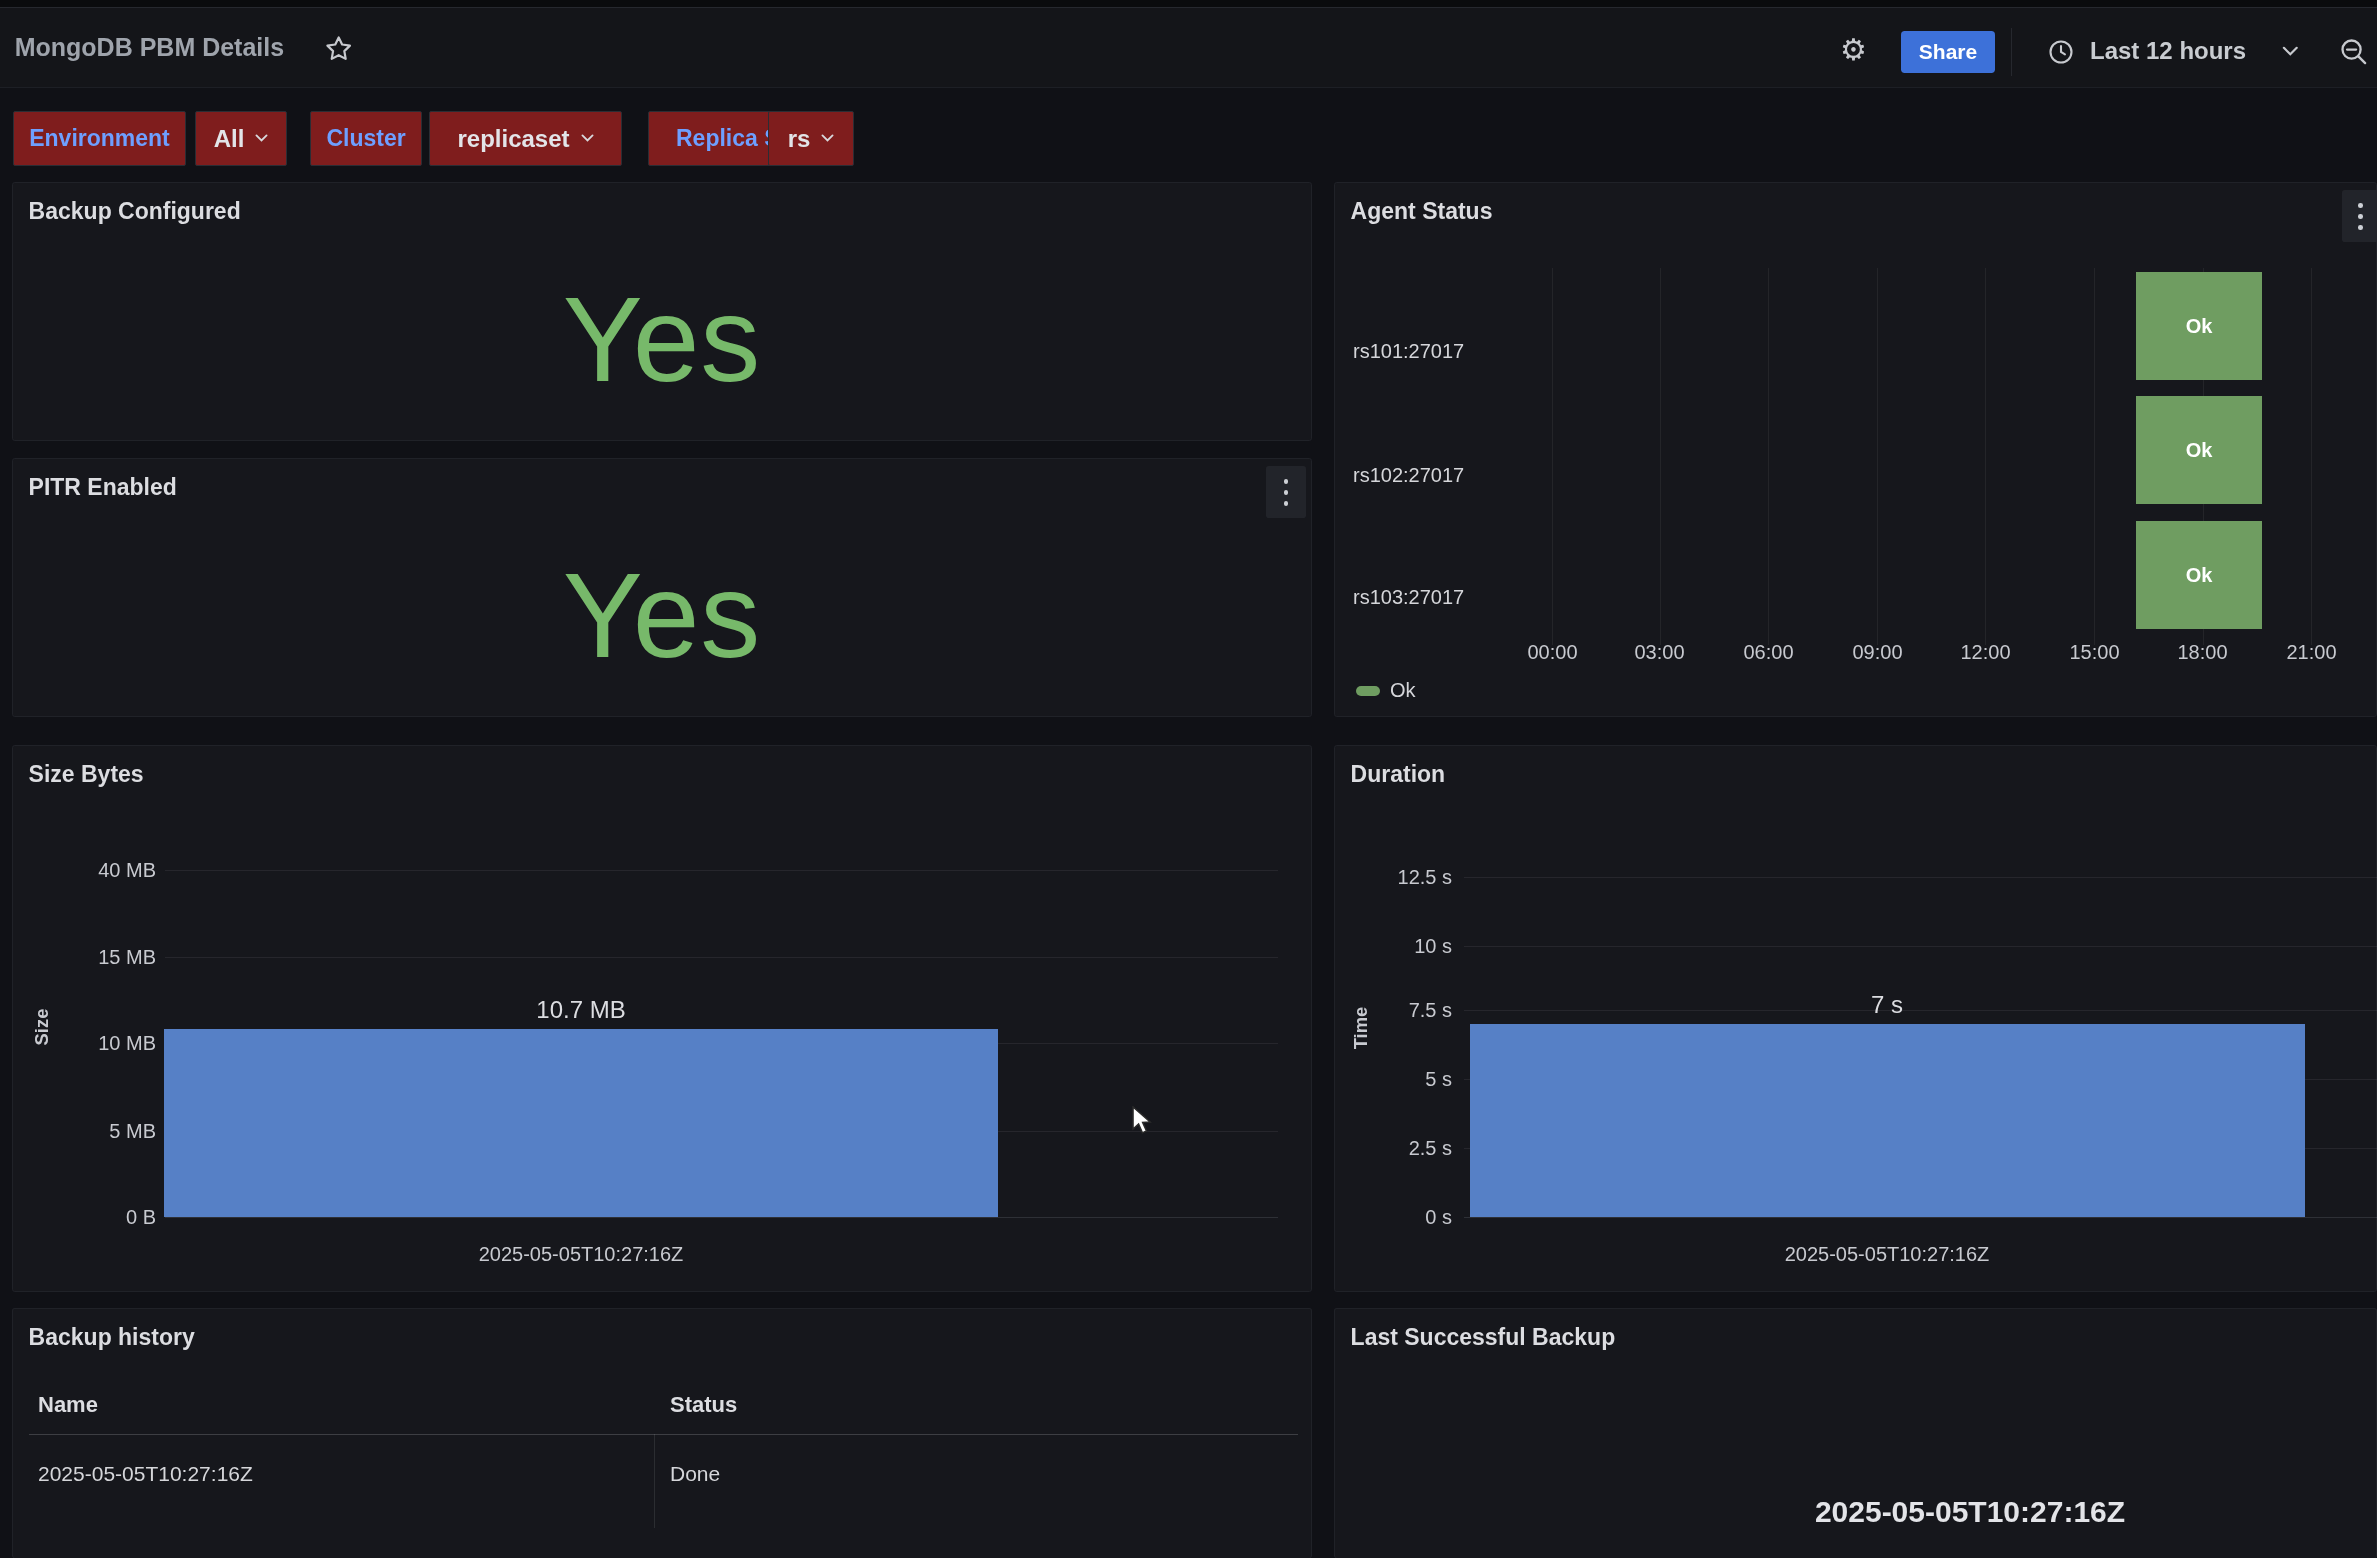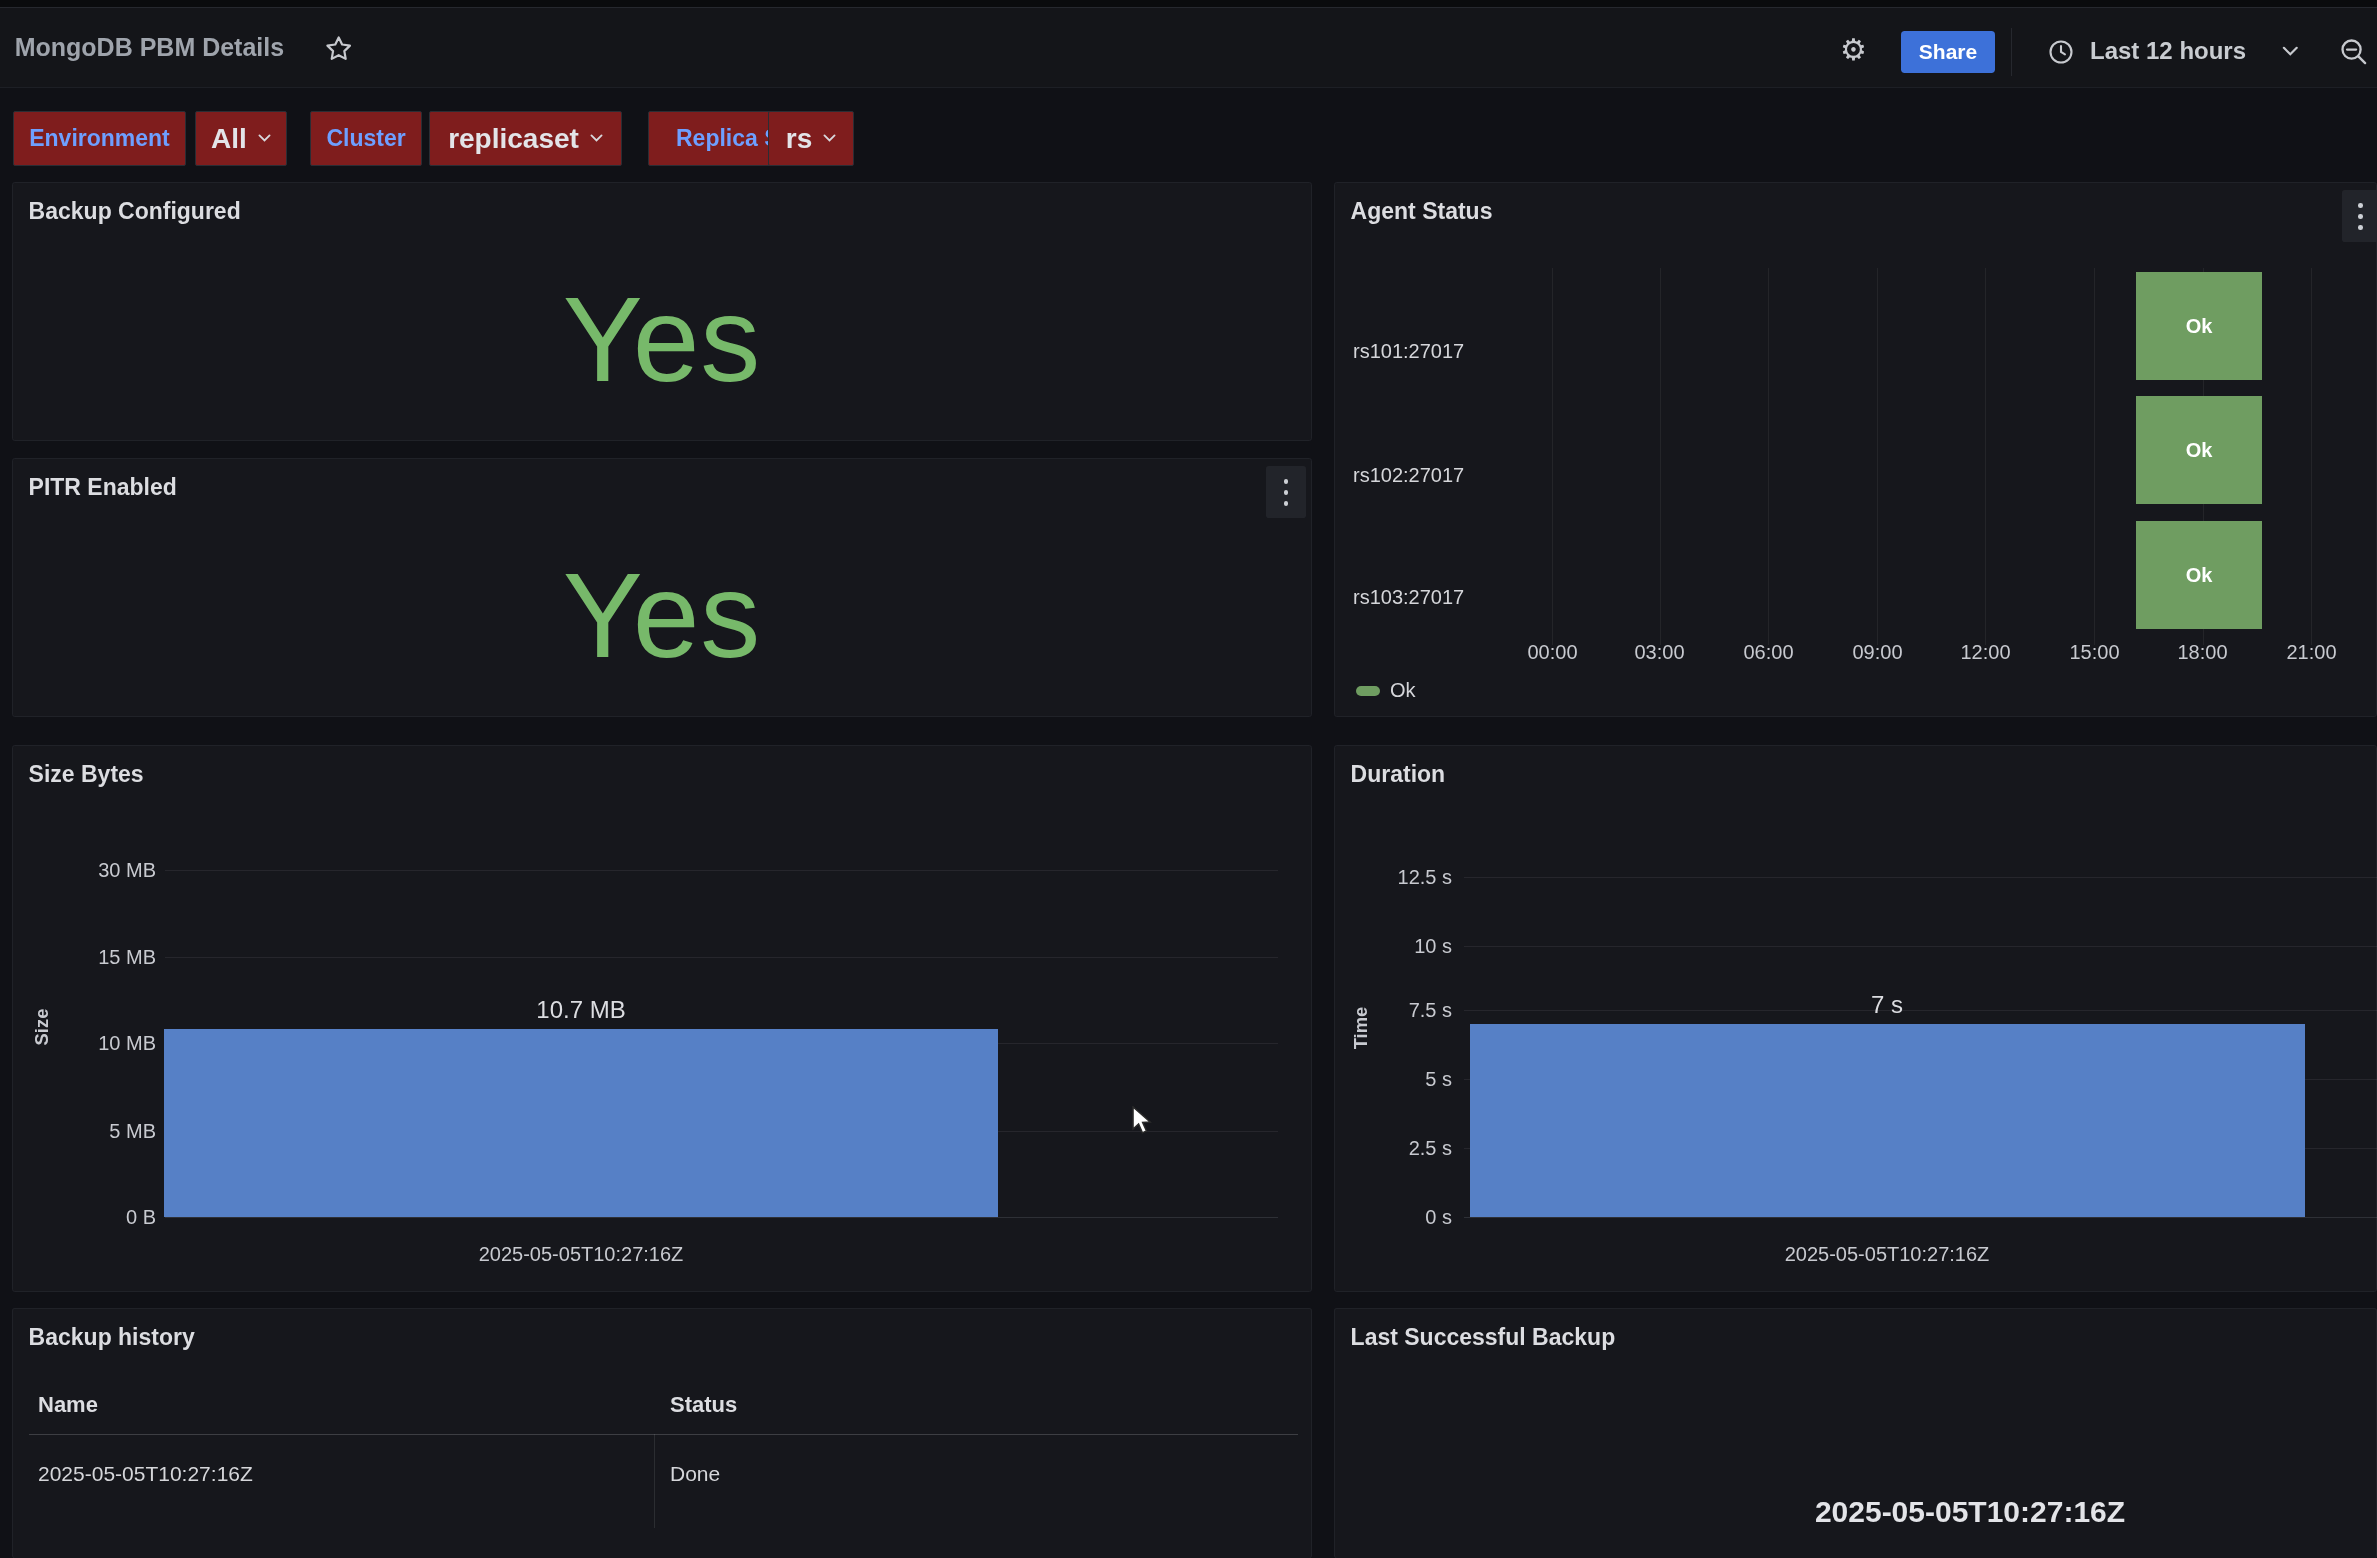--- a/index.html
+++ b/index.html
@@ -16,21 +16,21 @@
   .share-btn{left:1901px;top:23px;width:94px;height:42px;background:#3d71d9;border-radius:3.7px;
              display:flex;align-items:center;justify-content:center;color:#ffffff;
              font-size:21px;font-weight:700;cursor:pointer;}
   .nav-sep{left:2011px;top:20px;width:0.9px;height:48px;background:#26282e;}
   .time-text{left:2090px;top:0;height:86px;display:flex;align-items:center;
              font-size:24px;font-weight:600;color:#c9ccd1;}
   
   .pill{top:111px;height:55px;background:#7f1d1d;border:0.9px solid #2b2d34;border-radius:2px;
         display:flex;align-items:center;justify-content:center;box-sizing:border-box;}
   .pill-label{color:#6e9fff;font-size:23px;font-weight:700;}
-  .pill-value{color:#e3e4e8;font-size:28px;font-weight:700;display:flex;align-items:center;gap:11px;}
+  .pill-value{color:#e3e4e8;font-size:24px;font-weight:700;display:flex;align-items:center;gap:11px;}
   
   .panel{background:#16171c;border:0.9px solid #202228;border-radius:2.8px;box-sizing:border-box;}
   .ptitle{position:absolute;left:15.6px;top:14.7px;font-size:23px;font-weight:600;color:#dcdde1;}
   .bigstat{position:absolute;left:0;right:0;text-align:center;color:#77b96a;
            font-size:120px;font-weight:500;letter-spacing:0.9px;}
   .kebab{position:absolute;background:#22242a;border-radius:2.8px;display:flex;flex-direction:column;
          align-items:center;justify-content:center;gap:6.4px;cursor:pointer;}
   .kdot{width:4.6px;height:4.6px;border-radius:50%;background:#cdd0d5;}
   .tick{position:absolute;font-size:20px;font-weight:500;color:#c8cad0;}
   .gridh{position:absolute;height:0.9px;background:rgba(201,203,209,0.09);}
@@ -172,21 +172,21 @@
     <div class="tick" style="left:934px;top:458px;width:85px;text-align:center;">21:00</div>
 
     <div class="ab" style="left:21px;top:503px;width:24px;height:10px;border-radius:5.5px;background:#6f9d61;"></div>
     <div class="ab" style="left:55px;top:496px;font-size:20px;color:#d5d6da;">Ok</div>
   </div>
 
   <div class="ab panel" style="left:12px;top:745px;width:1300px;height:547px;">
     <div class="ptitle">Size Bytes</div>
     <div class="ylab-rot" style="left:-16.6px;top:270px;width:92px;text-align:center;">Size</div>
 
-    <div class="tick" style="left:0;top:113px;width:143px;text-align:right;">30 MB</div>
+    <div class="tick" style="left:0;top:113px;width:143px;text-align:right;">40 MB</div>
     <div class="tick" style="left:0;top:200px;width:143px;text-align:right;">15 MB</div>
     <div class="tick" style="left:0;top:286px;width:143px;text-align:right;">10 MB</div>
     <div class="tick" style="left:0;top:374px;width:143px;text-align:right;">5 MB</div>
     <div class="tick" style="left:0;top:460px;width:143px;text-align:right;">0 B</div>
 
     <div class="gridh" style="left:152px;top:124px;width:1113px;"></div>
     <div class="gridh" style="left:152px;top:211px;width:1113px;"></div>
     <div class="gridh" style="left:152px;top:297px;width:1113px;"></div>
     <div class="gridh" style="left:152px;top:385px;width:1113px;"></div>
     <div class="gridh" style="left:152px;top:471px;width:1113px;background:rgba(201,203,209,0.14);"></div>

